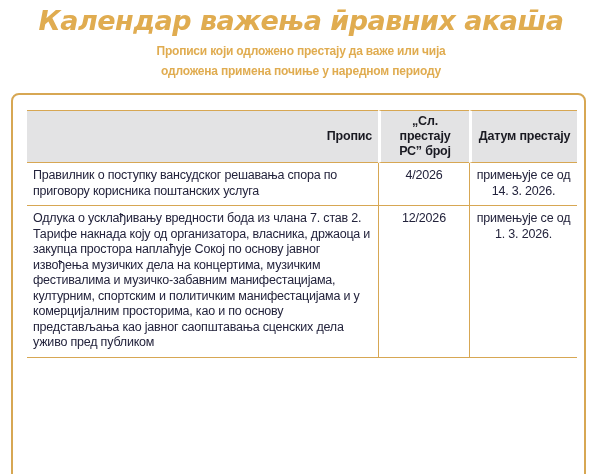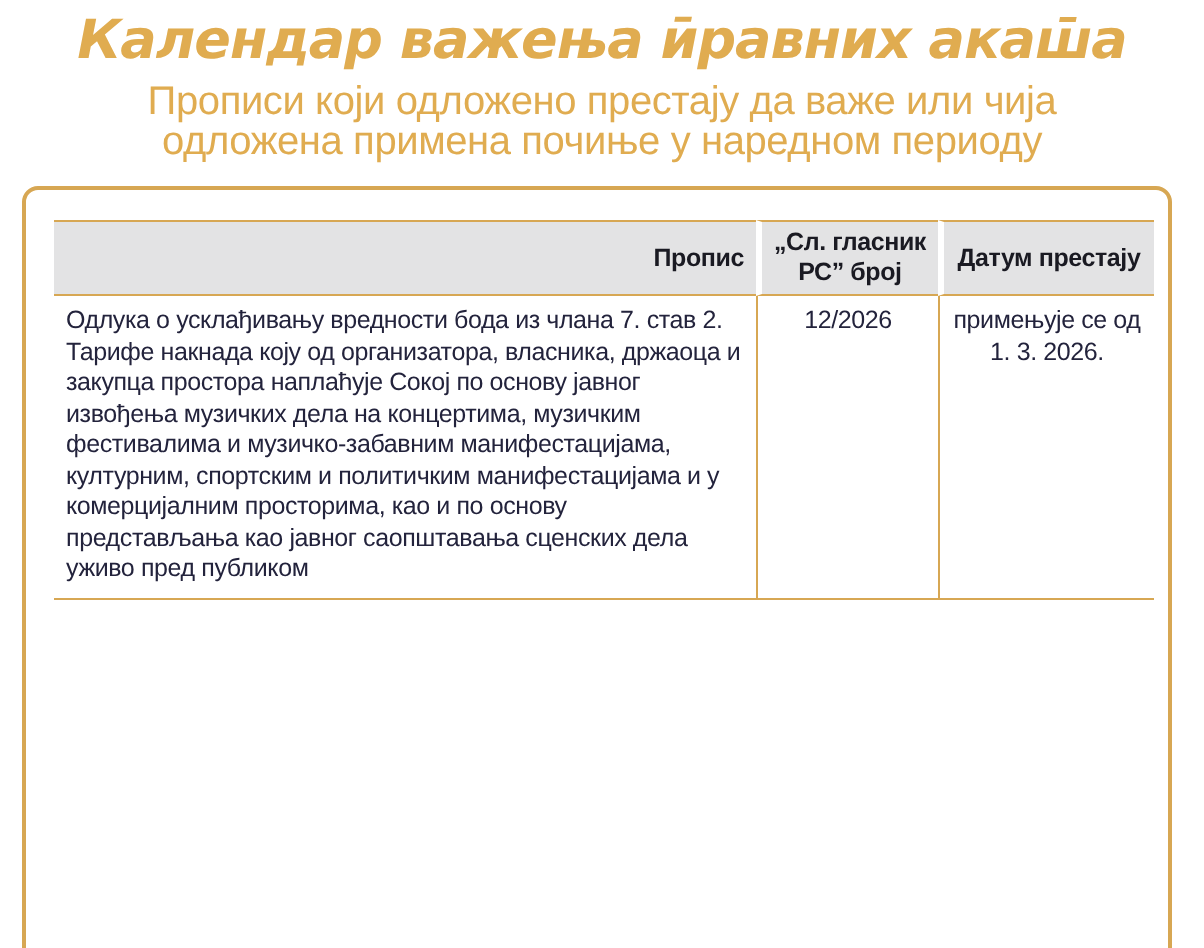--- a/index.html
+++ b/index.html
@@ -19,22 +19,22 @@
     font-family:"DejaVu Sans", sans-serif;
     font-style:italic;
     font-weight:bold;
     font-size:27px;
     letter-spacing:-0.5px;
     color:var(--title-gold);
   }
   .page-subtitle{
     margin-top:5px;
     text-align:center;
-    font-weight:normal;
-    font-size:20px;
+    font-weight:bold;
+    font-size:12px;
     line-height:20px;
     letter-spacing:-0.2px;
     color:var(--title-gold);
     white-space:pre-line;
   }
 
   .frame{
     margin:12px 16px 0 11px;
     height:480px;            
     border:2px solid var(--gold);
@@ -90,26 +90,32 @@
 <div class="frame">
   <table class="acts">
     <colgroup>
         <col class="c1">
         <col class="c2">
         <col class="c3">
       </colgroup>
     <thead>
       <tr>
         <th class="left">Пропис</th>
-        <th class="center gap">„Сл. гласник
+        <th class="center gap">„Сл. престају
 РС” број</th>
         <th class="center gap">Датум престају</th>
       </tr>
     </thead>
     <tbody>
+      <tr>
+        <td>Правилник о поступку вансудског решавања спора по приговору корисника поштанских услуга</td>
+        <td class="center sep">4/2026</td>
+        <td class="center sep">примењује се од
+14. 3. 2026.</td>
+      </tr>
       <tr>
         <td>Одлука о усклађивању вредности бода из члана 7. став 2. Тарифе накнада коју од организатора, власника, држаоца и закупца простора наплаћује Сокој по основу јавног извођења музичких дела на концертима, музичким фестивалима и музичко-забавним манифестацијама, културним, спортским и политичким манифестацијама и у комерцијалним просторима, као и по основу представљања као јавног саопштавања сценских дела уживо пред публиком</td>
         <td class="center sep">12/2026</td>
         <td class="center sep">примењује се од
 1. 3. 2026.</td>
       </tr>
     </tbody>
   </table>
 </div>
 

